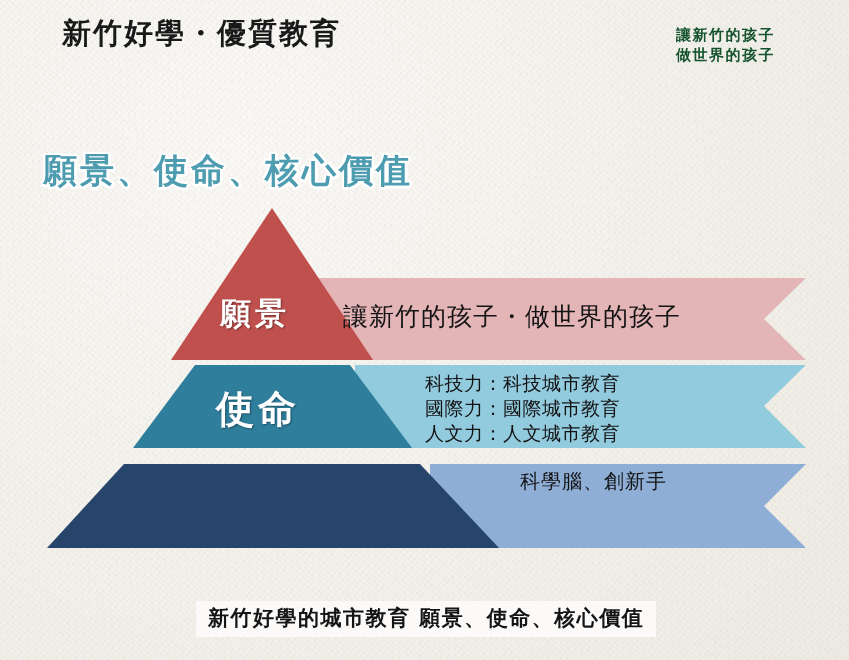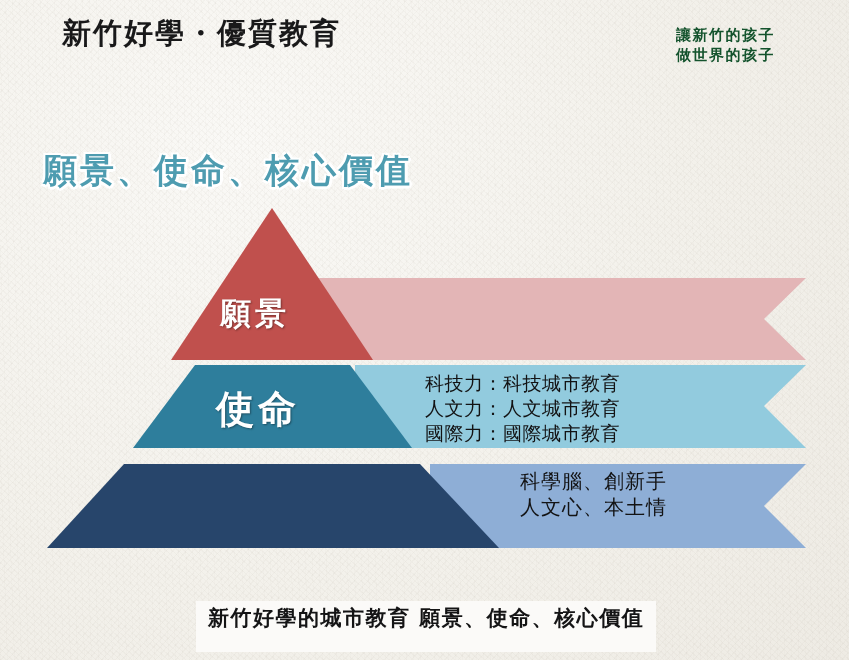--- a/index.html
+++ b/index.html
@@ -72,21 +72,21 @@
     left:425px;top:371px;font-size:19px;line-height:25px;letter-spacing:.5px;
   }
   .body-core{
     left:520px;top:468px;font-size:20px;line-height:26px;letter-spacing:1px;
   }
   .tier-body div{white-space:nowrap;}
 
   
   .footer-band{
     position:absolute;left:196px;top:601px;
-    padding:3px 12px 20px 12px;
+    padding:3px 12px 5px 12px;
     background:#fbfaf8;
     font-size:21px;font-weight:700;color:#141415;
     letter-spacing:1.5px;white-space:nowrap;
   }
 </style>
 </head>
 <body>
 
 <div id="paper"></div>
 
@@ -113,28 +113,30 @@
       <polygon id="tp3" points="124,464 420,464 499,548 47,548" fill="#27456b"></polygon>
 
       <polygon id="tp2" points="195,365 350,365 412,448 133,448" fill="#2e7e9c"></polygon>
 
       <polygon id="tp1" points="272,208 373,360 171,360" fill="#c0504d"></polygon>
     </svg>
 
     <div class="tier-label lbl-vision">願景</div>
     <div class="tier-label lbl-mission">使命</div>
 
+    <div class="tier-body body-vision">
+      <div>讓新竹的孩子・做世界的孩子</div>
+    </div>
 
     <div class="tier-body body-mission">
       <div>科技力：科技城市教育</div>
+      <div>國際力：國際城市教育</div>
       <div>人文力：人文城市教育</div>
-      <div>國際力：國際城市教育</div>
     </div>
 
     <div class="tier-body body-core">
       <div>科學腦、創新手</div>
-      <div>人文心、本土情</div>
     </div>
   </div>
 
   <div class="footer-band">新竹好學的城市教育 願景、使命、核心價值</div>
 
 </div>
 
 </body></html>

